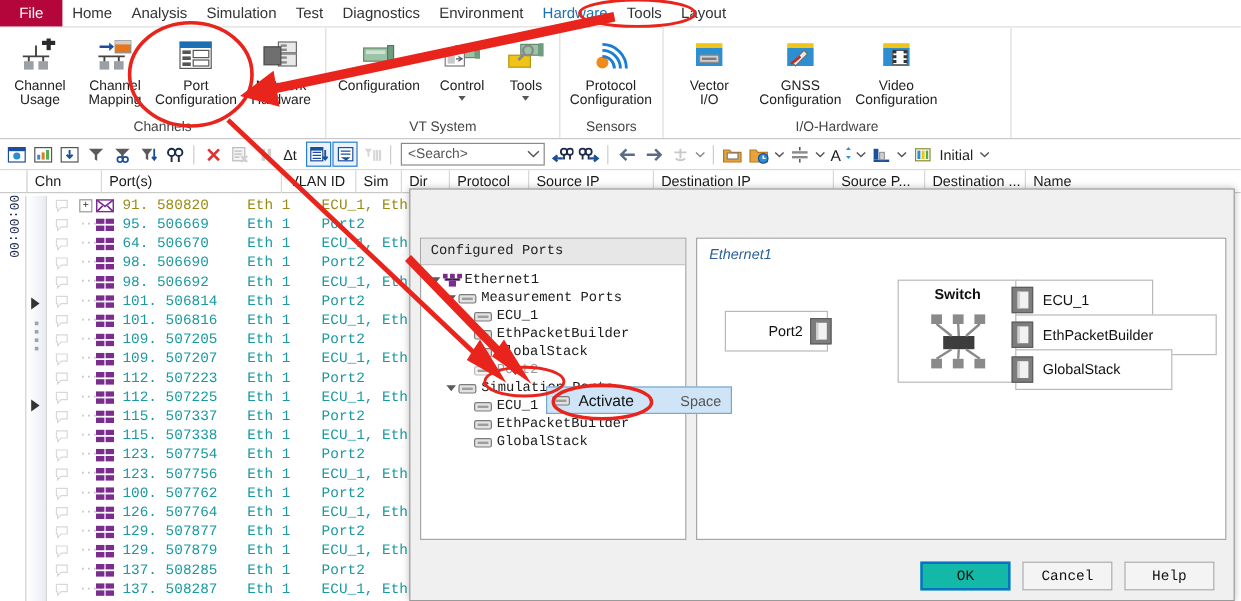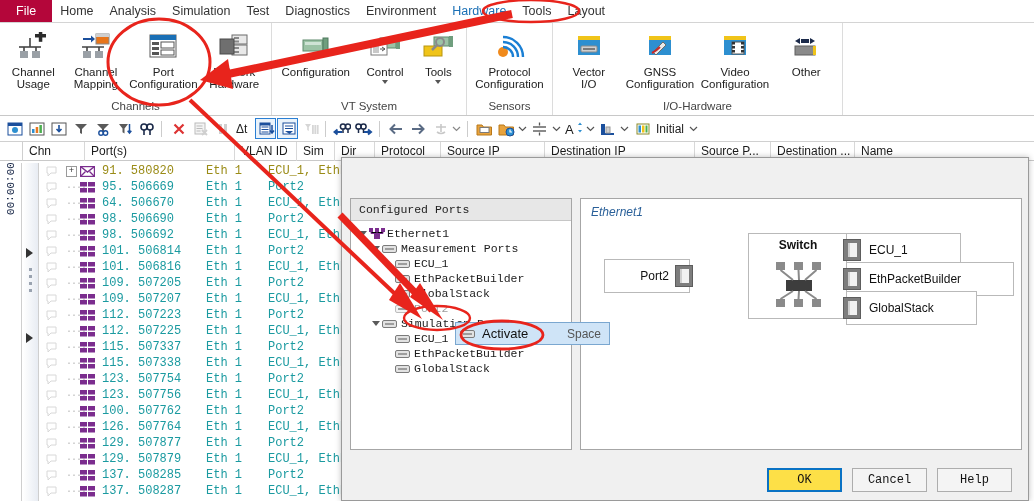--- a/index.html
+++ b/index.html
@@ -25,21 +25,21 @@
   
   #ribbon-body {
     height:93px; background:#ffffff; border-bottom:1px solid #c8c8c8;
     display:flex; align-items:stretch; position:relative;
   }
   .rgroup {
     display:flex; flex-direction:column; justify-content:space-between;
     border-right:1px solid #dcdcdc; padding:3px 2px 0 2px; position:relative;
   }
   .rgroup:last-child { border-right:none; }
-  .rgroup-items { display:flex; align-items:flex-start; flex:1;justify-content:center; }
+  .rgroup-items { display:flex; align-items:flex-start; flex:1; }
   .rgroup-title {
     text-align:center; font-size:11.5px; color:#444; padding-bottom:3px;
   }
   .ritem {
     width:72px; display:flex; flex-direction:column; align-items:center;
     padding:4px 2px 0 2px; cursor:default;
   }
   .ritem.wide { width:80px; }
   .ritem .ic { height:34px; display:flex; align-items:center; justify-content:center; }
   .ritem .lbl {
@@ -49,21 +49,21 @@
     width:0;height:0;border-left:3.5px solid transparent;border-right:3.5px solid transparent;
     border-top:4px solid #555; margin-top:2px;
   }
 
   
   #toolbar {
     height:26px; background:#ffffff; border-bottom:1px solid #d0d0d0;
     display:flex; align-items:center; padding:0 3px; gap:1px;
   }
   .tbtn {
-    width:21px;height:21px;display:flex;align-items:center;justify-content:flex-end;
+    width:21px;height:21px;display:flex;align-items:center;justify-content:center;
     cursor:default;border:1px solid transparent;
   }
   .tbtn.boxed { border:1px solid #2a7fd4; background:#eaf3fb; }
   .tsep { width:1px; height:16px; background:#ccc; margin:0 4px; }
   #search-box {
     width:120px; height:19px; border:1px solid #8a8a8a; background:#fff;
     display:flex; align-items:center; justify-content:space-between;
     padding:0 3px 0 5px; font-size:11.5px; color:#555; margin:0 3px;
   }
   .tlabel { font-size:12px; color:#222; margin:0 2px 0 3px; }
@@ -215,21 +215,21 @@
 
   #dlg-footer {
     position:absolute; left:0; bottom:0; width:688px; height:40px;
     display:flex; align-items:center; justify-content:flex-end; padding-right:18px; gap:10px;
   }
   .dbtn {
     width:75px;height:24px;border:1px solid #adadad;background:#f4f4f4;
     font-family:"Liberation Mono", monospace; font-size:12px; color:#111;
     display:flex;align-items:center;justify-content:center;cursor:default;
   }
-  .dbtn.primary { border:2px solid #0a72c4; background:#fde047; }
+  .dbtn.primary { border:2px solid #0a72c4; background:#14b8a6; }
 
   
   #ctx-menu {
     position:absolute; left:455px; top:322px; width:155px; height:23px;
     background:#cfe4f7; border:1px solid #7aa7d0;
     display:flex; align-items:center; z-index:40;
   }
   #ctx-menu .ci {
     width:22px;display:flex;align-items:center;justify-content:center;
   }
@@ -431,32 +431,20 @@
             <rect x="12" y="9" width="3" height="2.5" fill="#333"></rect>
             <rect x="12" y="13" width="3" height="2.5" fill="#333"></rect>
             <rect x="12" y="17" width="3" height="2.5" fill="#333"></rect>
             <rect x="21" y="9" width="3" height="2.5" fill="#333"></rect>
             <rect x="21" y="13" width="3" height="2.5" fill="#333"></rect>
             <rect x="21" y="17" width="3" height="2.5" fill="#333"></rect>
           </svg>
         </div>
         <div class="lbl">Video<br>Configuration</div>
       </div>
-      <div class="ritem">
-        <div class="ic">
-          <svg width="30" height="28" viewBox="0 0 30 28">
-            <path d="M9 5 l-5 3 l5 3 z" fill="#1b2a4a"></path>
-            <path d="M19 5 l5 3 l-5 3 z" fill="#1b2a4a"></path>
-            <rect x="10" y="6" width="8" height="4" fill="#1b2a4a"></rect>
-            <rect x="4" y="13" width="20" height="9" fill="#8a8a8a" stroke="#5f5f5f"></rect>
-            <rect x="22" y="13" width="3" height="9" fill="#f0c419"></rect>
-          </svg>
-        </div>
-        <div class="lbl">Other</div>
-      </div>
     </div>
     <div class="rgroup-title">I/O-Hardware</div>
   </div>
 
   <div style="flex:1"></div>
 </div>
 
 <div id="toolbar">
   <div class="tbtn">
     <svg width="16" height="16">
@@ -545,20 +533,26 @@
   </div>
   <div class="tbtn">
     <svg width="16" height="16">
         <path d="M2 3 h6 l-2.2 3 v4 l-1.6 -1 v-3 z" fill="#d6d6d6"></path>
         <rect x="9" y="4" width="1.8" height="9" fill="#d6d6d6"></rect>
         <rect x="11.4" y="4" width="1.8" height="9" fill="#d6d6d6"></rect>
         <rect x="13.8" y="4" width="1.8" height="9" fill="#d6d6d6"></rect>
       </svg>
   </div>
   <div class="tsep"></div>
+  <div id="search-box">
+    <span>&lt;Search&gt;</span>
+    <svg width="11" height="11">
+        <path d="M1 3 l4.5 4.5 l4.5 -4.5" stroke="#555" stroke-width="1.2" fill="none"></path>
+      </svg>
+  </div>
   <div class="tbtn">
     <svg width="18" height="16">
         <circle cx="10" cy="5.5" r="2.6" fill="none" stroke="#1b2a4a" stroke-width="1.5"></circle>
         <circle cx="15" cy="5.5" r="2.6" fill="none" stroke="#1b2a4a" stroke-width="1.5"></circle>
         <path d="M10 8 v4 M15 8 v4" stroke="#1b2a4a" stroke-width="1.5"></path>
         <path d="M9 11 h-7 M4.5 8.5 l-3 2.5 l3 2.5" stroke="#1b4f9c" stroke-width="2" fill="none"></path>
       </svg>
   </div>
   <div class="tbtn">
     <svg width="18" height="16">

